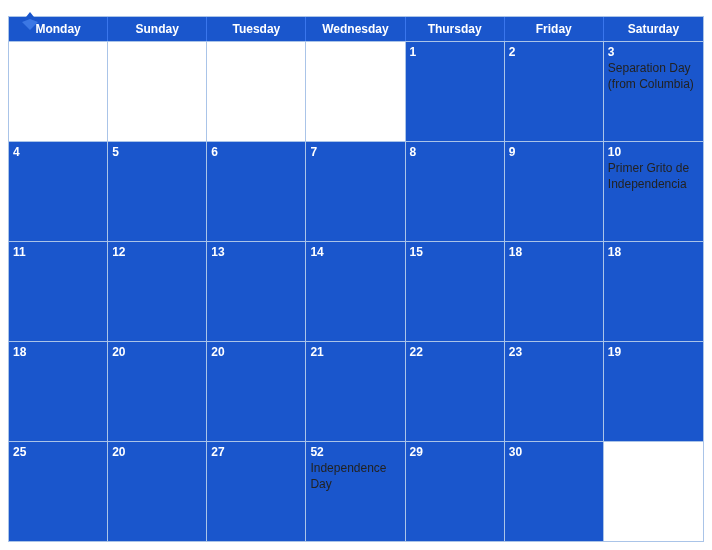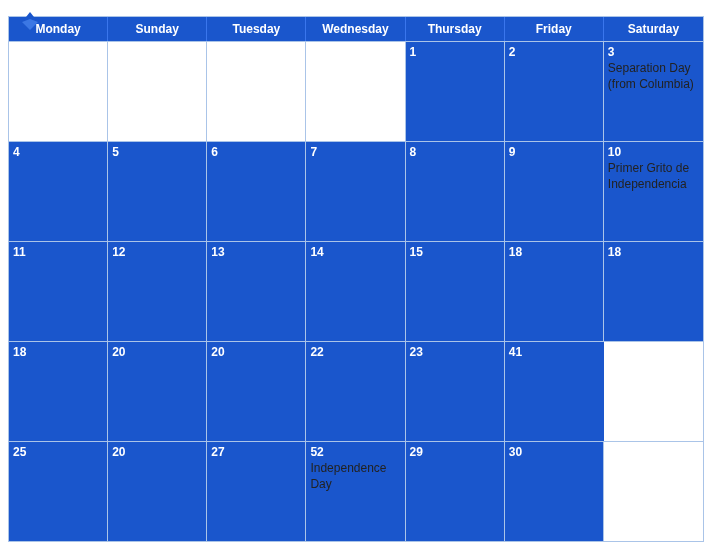--- a/index.html
+++ b/index.html
@@ -224,27 +224,30 @@
           <div class="cal-cell blue-bg">
             <div class="day-num">18</div>
           </div>
           <div class="cal-cell blue-bg">
             <div class="day-num">20</div>
           </div>
           <div class="cal-cell blue-bg">
             <div class="day-num">20</div>
           </div>
           <div class="cal-cell blue-bg">
+            <div class="day-num">21</div>
+          </div>
+          <div class="cal-cell blue-bg">
             <div class="day-num">22</div>
           </div>
           <div class="cal-cell blue-bg">
             <div class="day-num">23</div>
           </div>
           <div class="cal-cell blue-bg">
-            <div class="day-num">41</div>
+            <div class="day-num">19</div>
           </div>
         </div>
         <div class="cal-row">
           <div class="cal-cell blue-bg">
             <div class="day-num">25</div>
           </div>
           <div class="cal-cell blue-bg">
             <div class="day-num">20</div>
           </div>
           <div class="cal-cell blue-bg">

